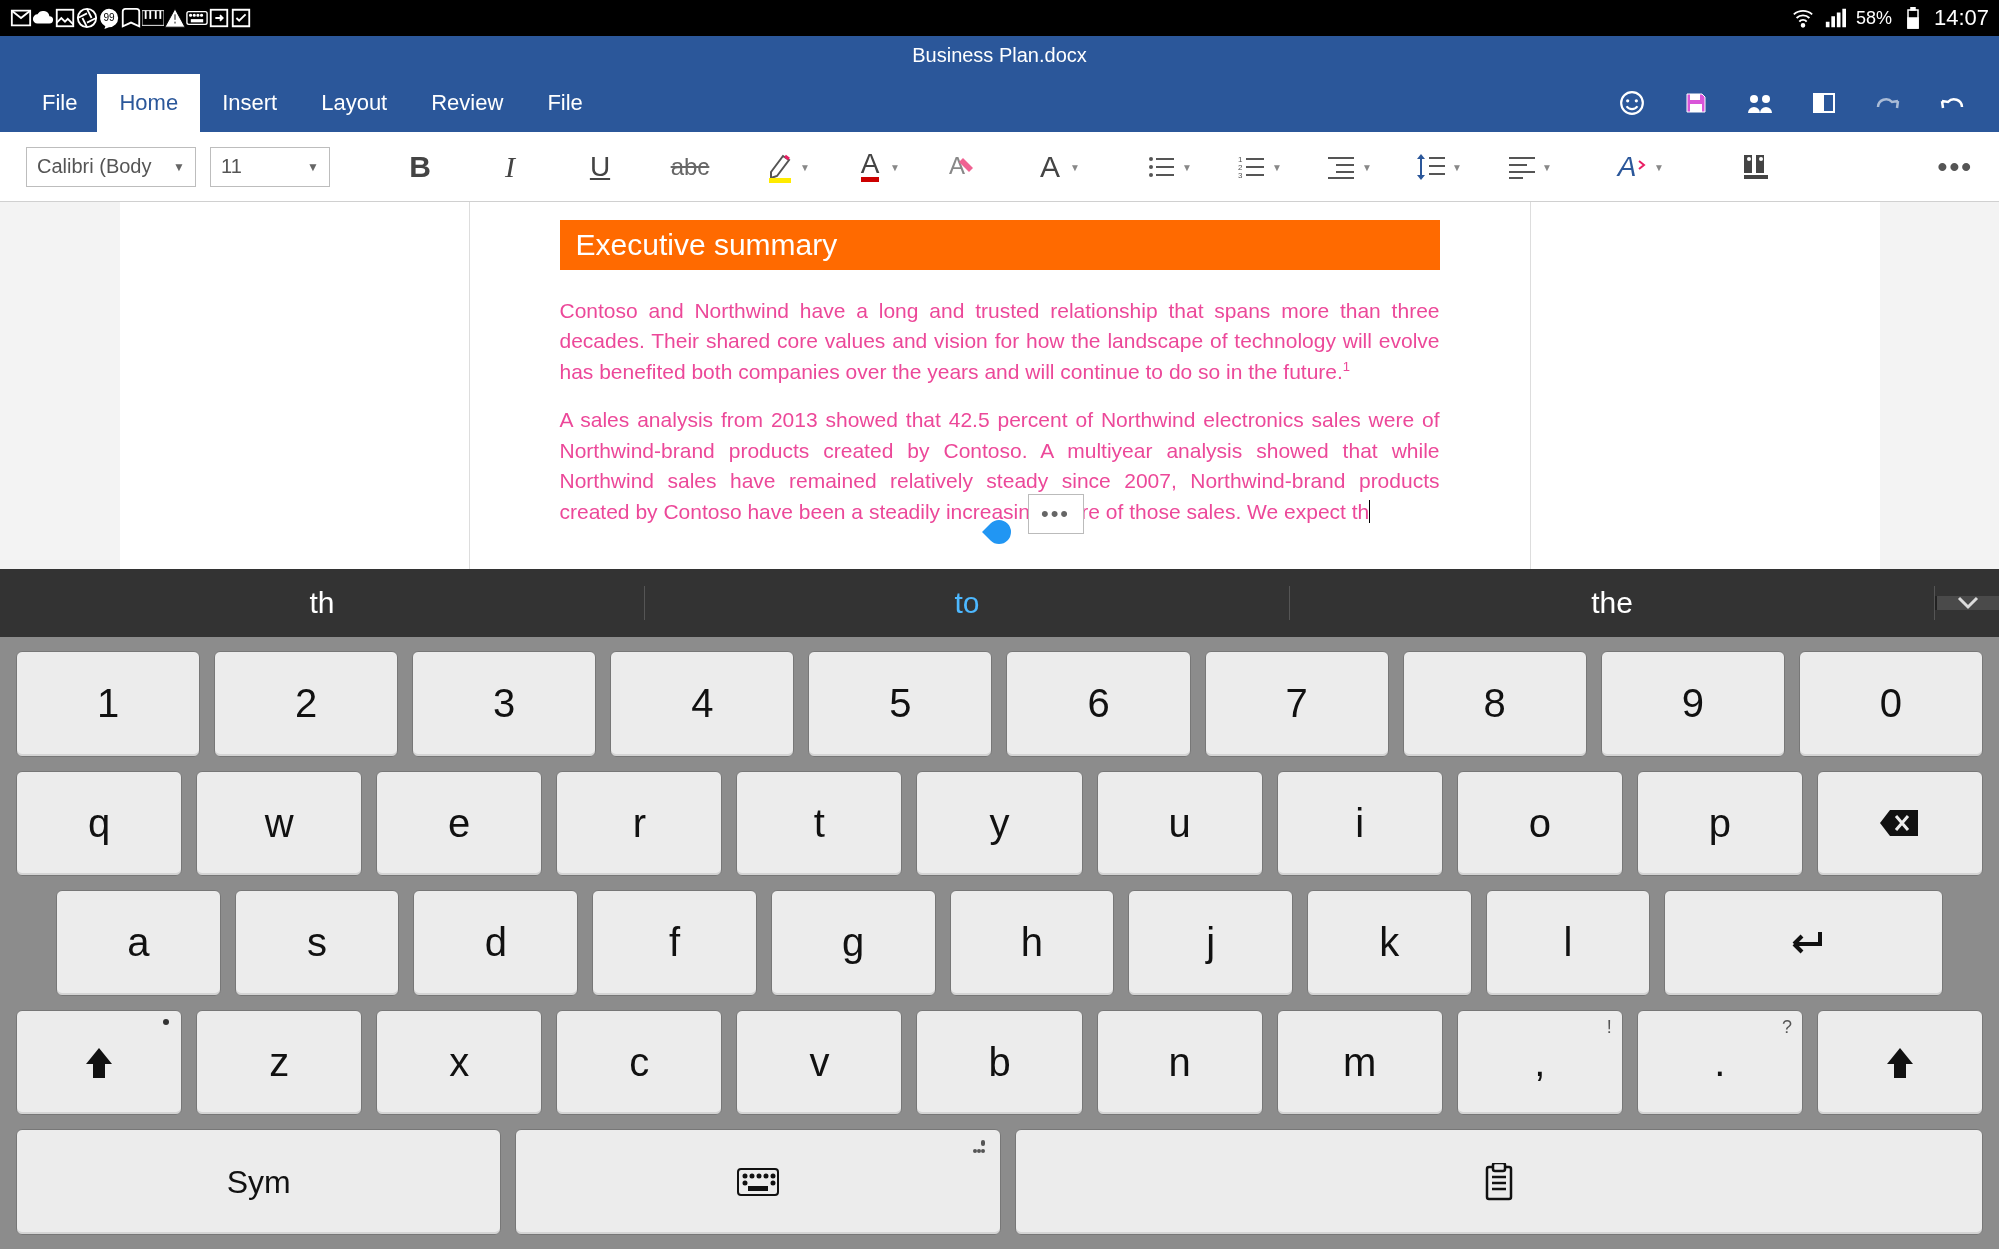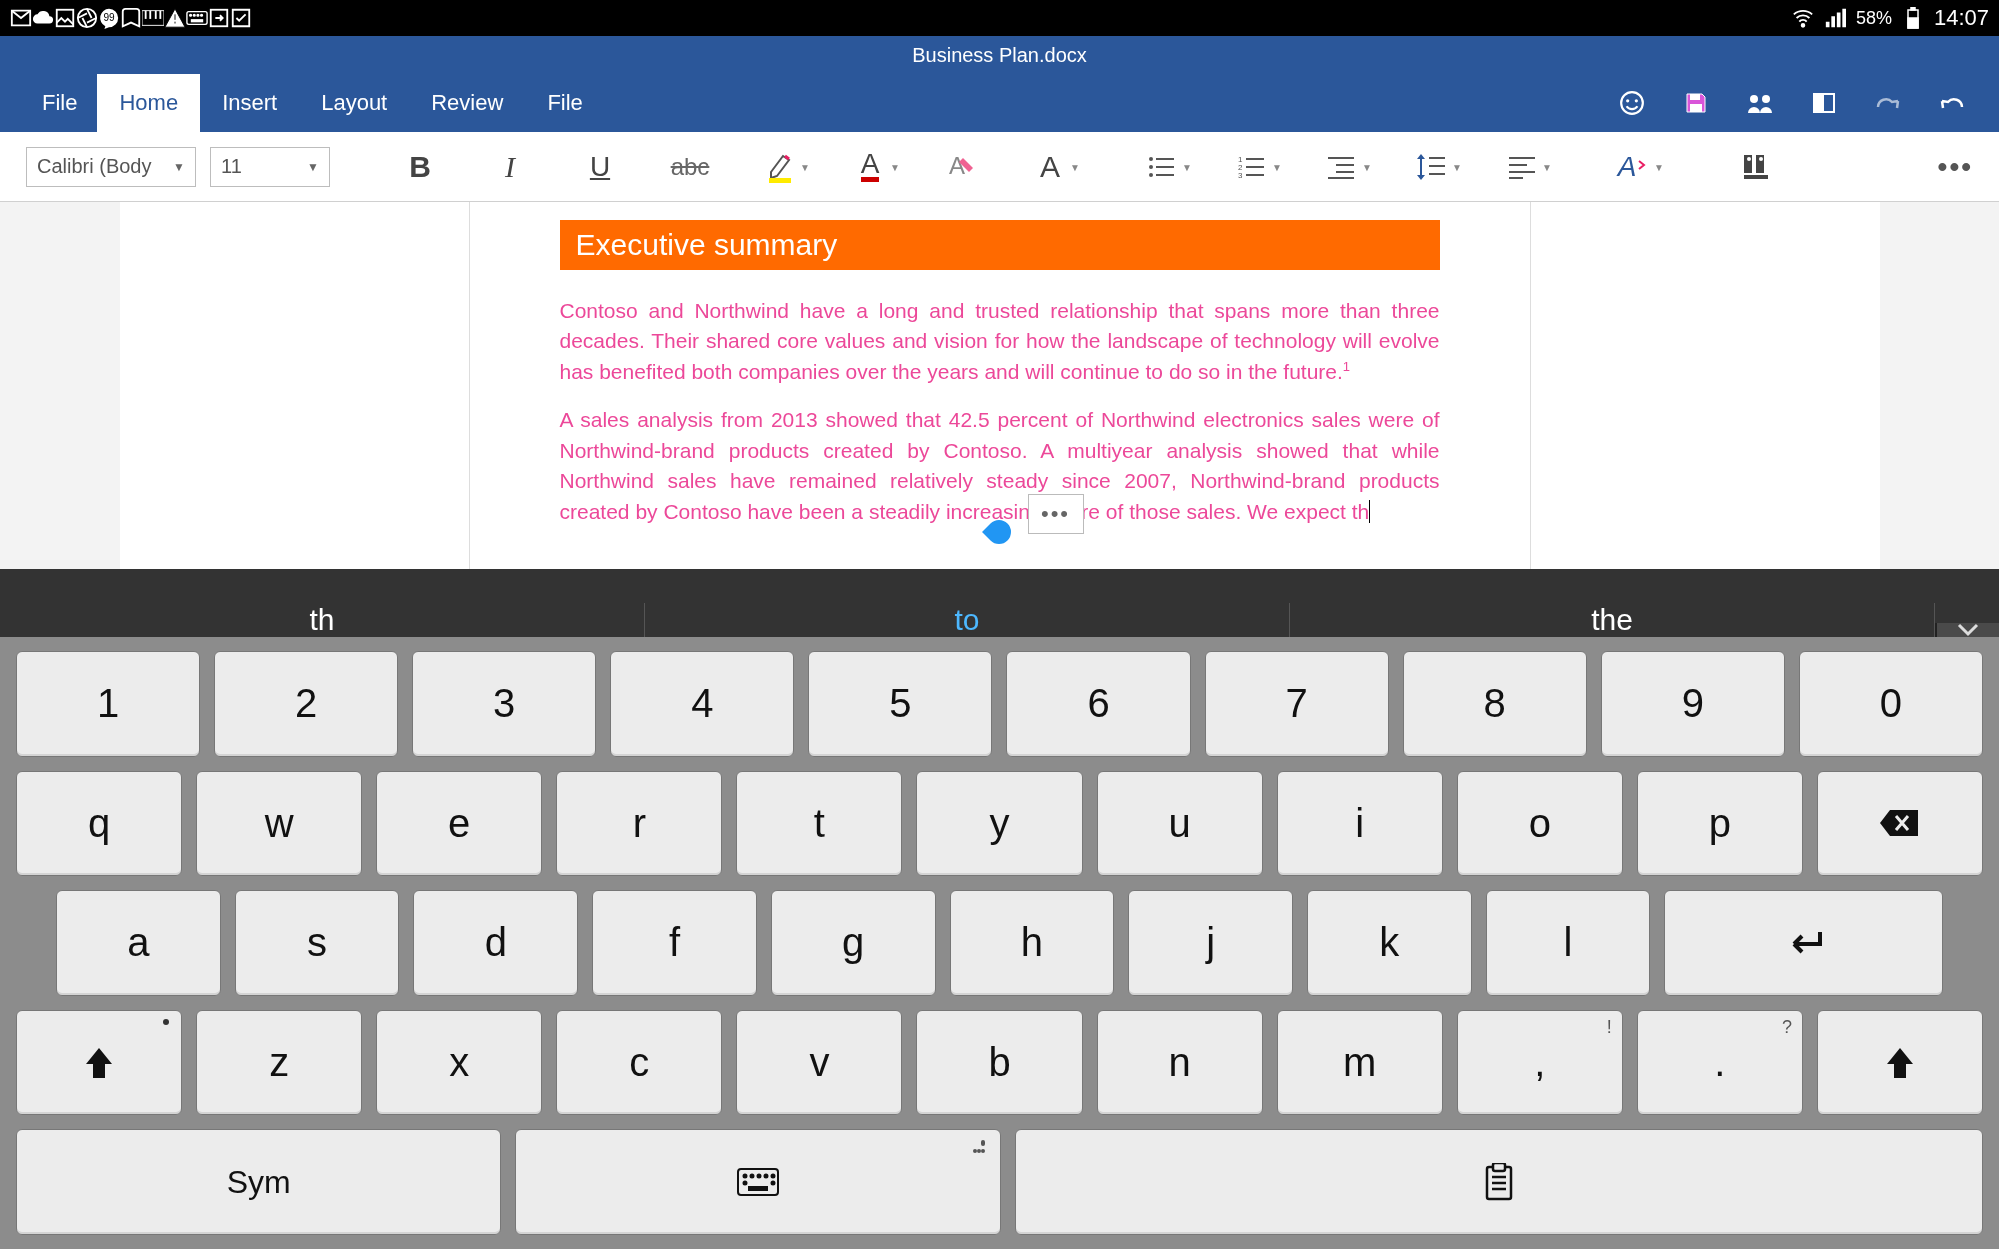--- a/index.html
+++ b/index.html
@@ -86,21 +86,21 @@
   }
   .context-menu {
     position:absolute; border:1px solid #bbb; background:#fff;
     width:56px; height:40px; display:flex; align-items:center; justify-content:center;
     font-size:22px; letter-spacing:2px; color:#666;
   }
 
   
   .suggest-bar {
     height: 68px; background: #333; color:#fff;
-    display:flex; align-items:flex-end;
+    display:flex; align-items:center;
   }
   .suggest {
     flex:1; display:flex; align-items:center; justify-content:center;
     font-size:30px; border-right:1px solid #555; cursor:pointer;
   }
   .suggest:last-of-type { border-right:none; }
   .suggest.active { color:#4db8ff; }
   .suggest-collapse {
     width: 64px; background:#4a4a4a; display:flex; align-items:center; justify-content:center;
     cursor:pointer; font-size:22px; color:#ddd; border-left:2px solid #222;

